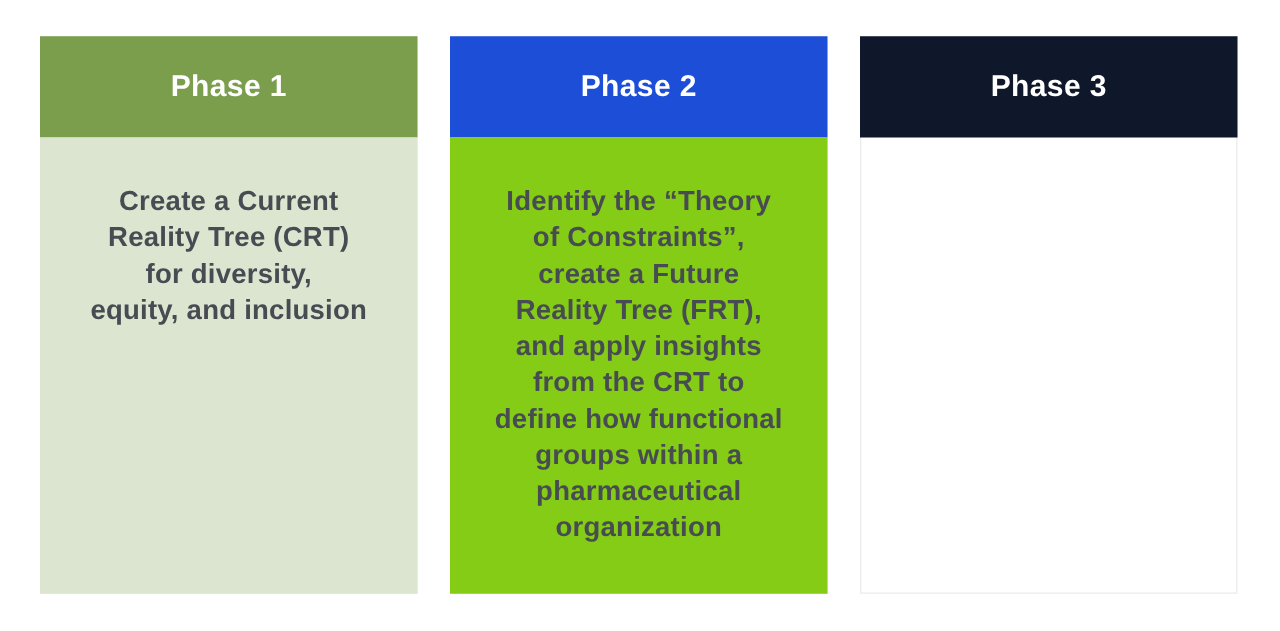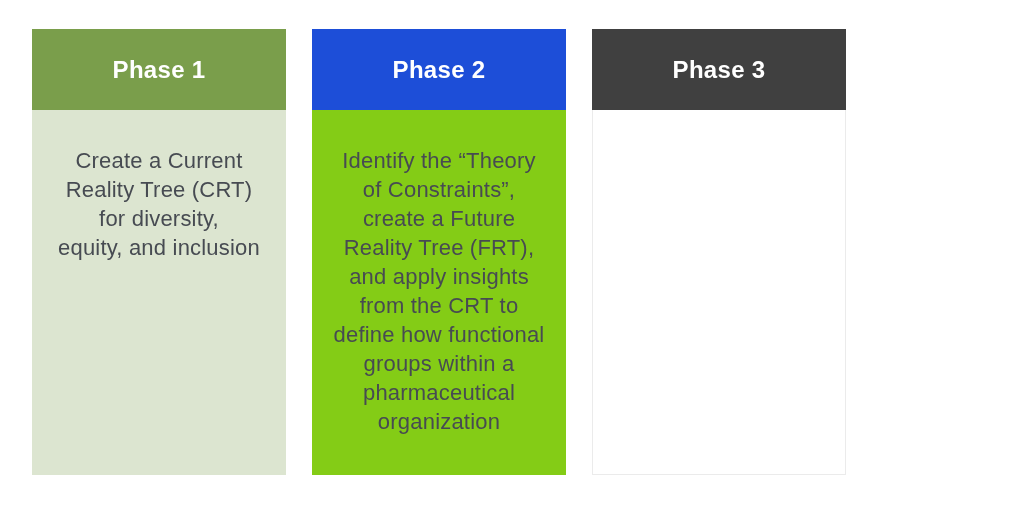--- a/index.html
+++ b/index.html
@@ -12,42 +12,42 @@
     overflow: hidden;
   }
   .phase-row {
     position: absolute;
     left: 32px;
     top: 29px;
     display: flex;
     gap: 26px;
   }
   .phase-card {
-    width: 254px;
+    width: 302px;
     height: 446px;
     display: flex;
     flex-direction: column;
     box-shadow: inset 0 0 0 1px rgba(0,0,0,0.08);
   }
   .phase-header {
     height: 81px;
     flex: 0 0 81px;
     display: flex;
     align-items: center;
     justify-content: center;
     color: #ffffff;
     font-weight: bold;
     font-size: 24px;
     letter-spacing: 0.3px;
   }
   .phase-body {
     flex: 1;
     padding: 36px 8px 0 8px;
     text-align: center;
-    font-weight: normal;
+    font-weight: bold;
     font-size: 22px;
     line-height: 29px;
     white-space: pre-line;
     letter-spacing: 0.2px;
   }
 </style>
 </head>
 <body>
 
 <div class="phase-row">
@@ -68,16 +68,16 @@
 Reality Tree (FRT),
 and apply insights
 from the CRT to
 define how functional
 groups within a
 pharmaceutical
 organization</div>
   </div>
 
   <div class="phase-card">
-    <div class="phase-header" style="background: #404040;">Phase 3</div>
+    <div class="phase-header" style="background: #0f172a;">Phase 3</div>
   </div>
 
 </div>
 
 </body></html>

